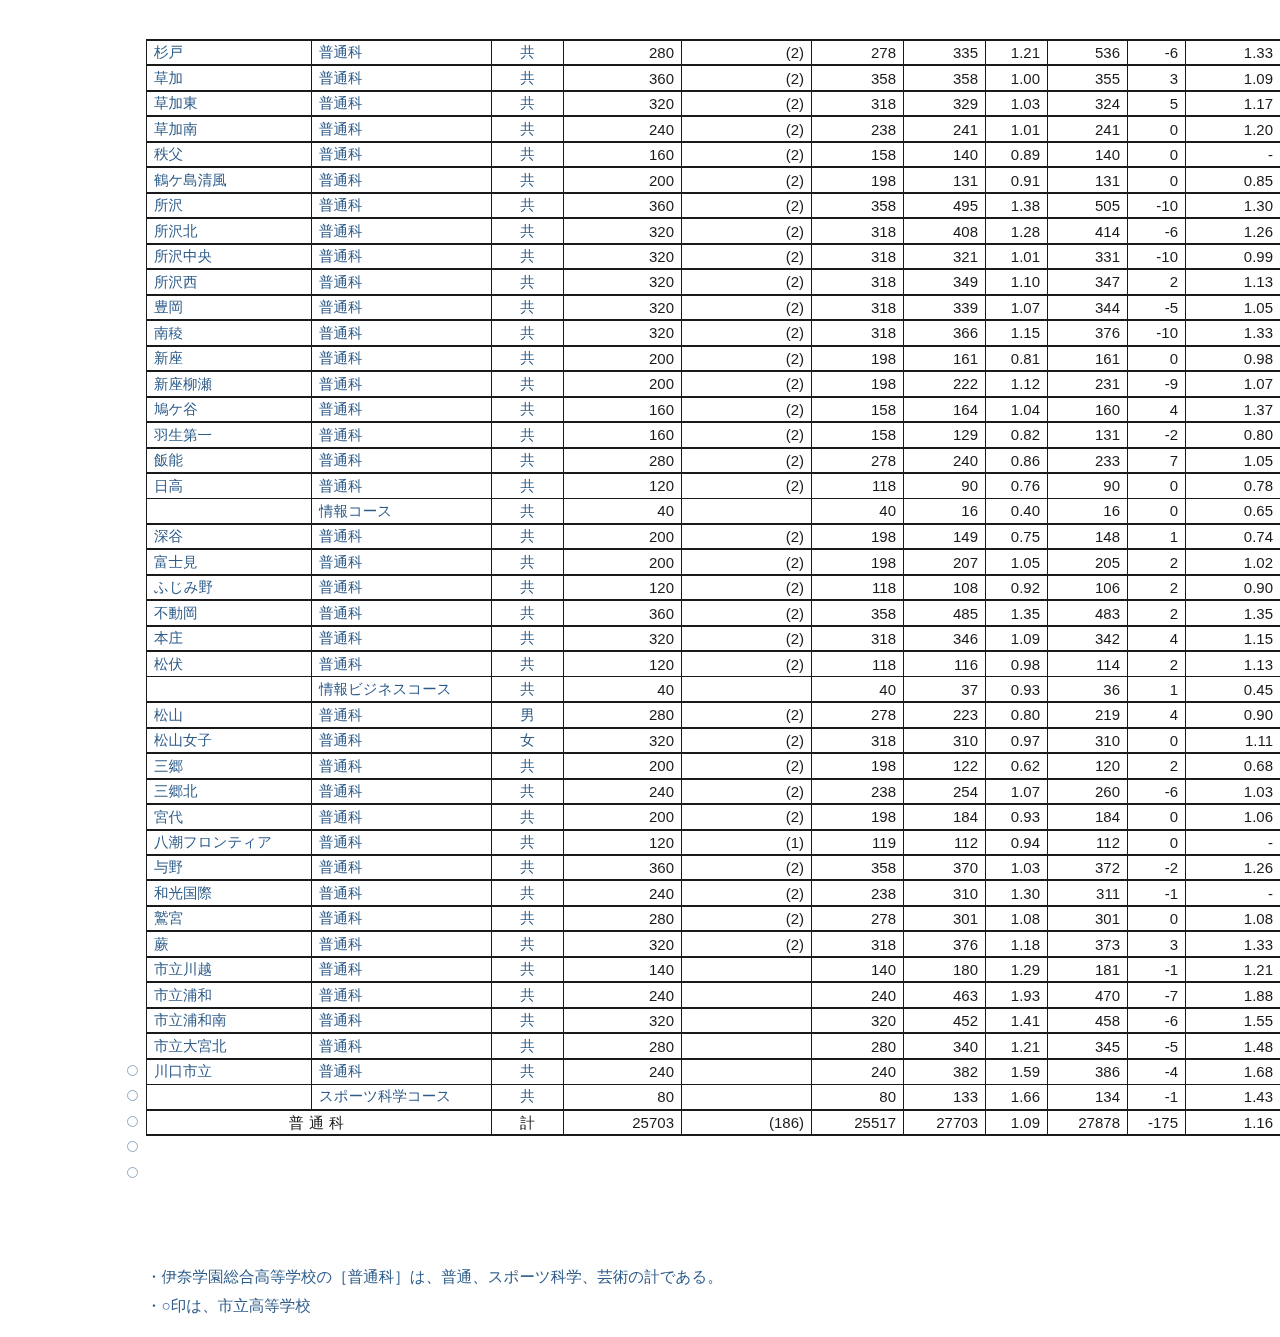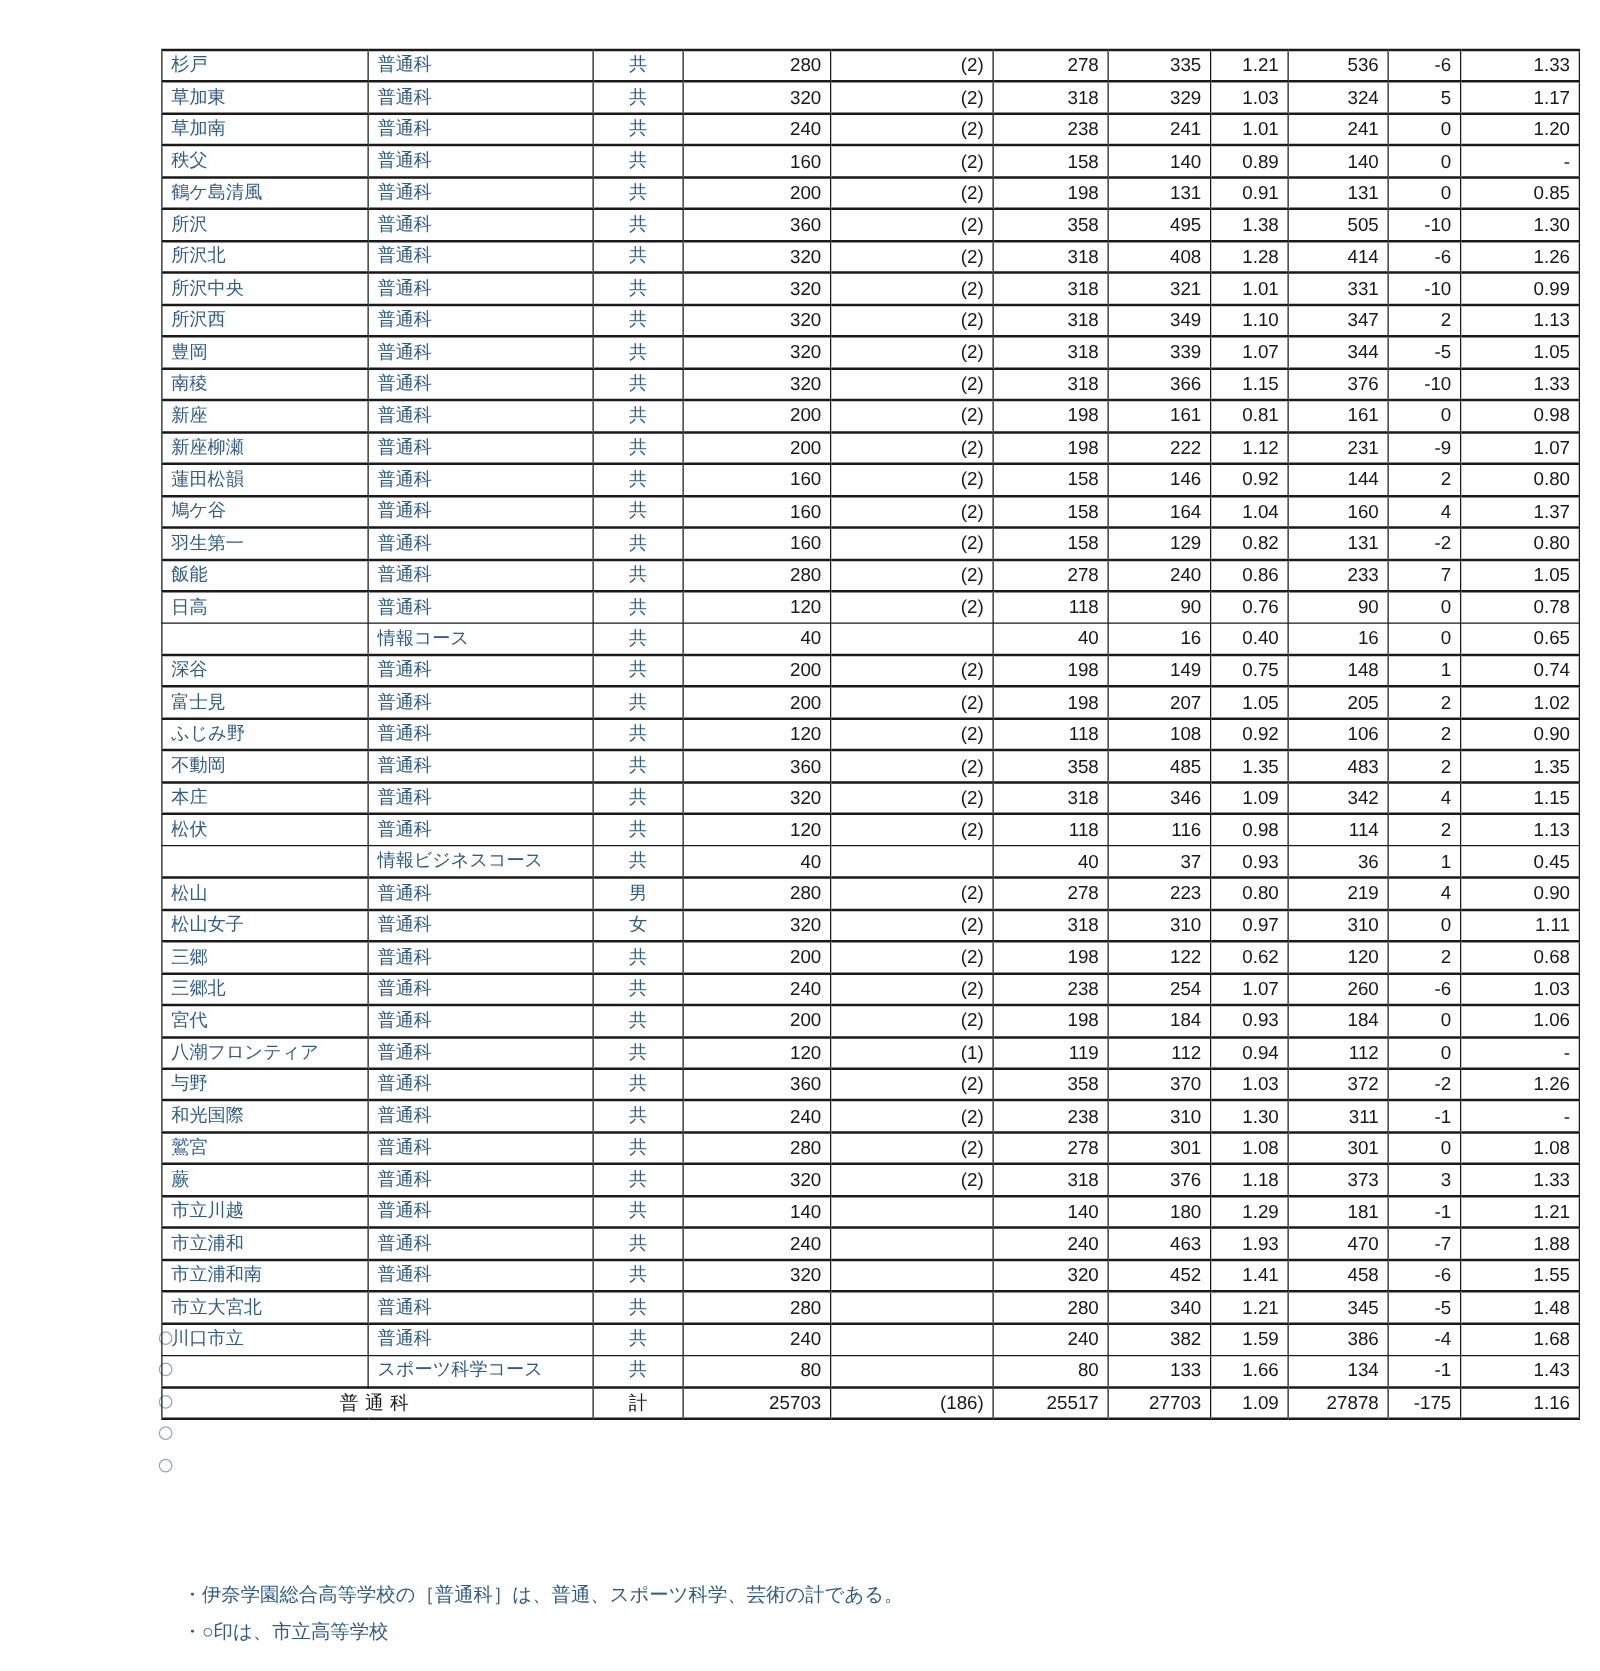--- a/index.html
+++ b/index.html
@@ -35,21 +35,21 @@
     display: block;
     width: 11px;
     height: 11px;
     border: 1.2px solid #8fa9c4;
     border-radius: 50%;
     box-sizing: border-box;
   }
   
   #tbl-wrap {
     position: absolute;
-    left: 129px;
+    left: 146px;
     top: 39px;
     width: 1034px;
   }
   table.grid {
     border-collapse: collapse;
     table-layout: fixed;
     width: 1034px;
     font-size: 14.5px;
     color: #2e5c8a;
   }
@@ -198,20 +198,33 @@
             <td class="t-num">280</td>
             <td class="t-paren">(2)</td>
             <td class="t-num">278</td>
             <td class="t-num">335</td>
             <td class="t-num">1.21</td>
             <td class="t-num">536</td>
             <td class="t-num">-6</td>
             <td class="t-num">1.33</td>
           </tr>
           <tr class="grp-top">
+            <td class="t-school">草加</td>
+            <td class="t-course">普通科</td>
+            <td class="t-sex">共</td>
+            <td class="t-num">360</td>
+            <td class="t-paren">(2)</td>
+            <td class="t-num">358</td>
+            <td class="t-num">358</td>
+            <td class="t-num">1.00</td>
+            <td class="t-num">355</td>
+            <td class="t-num">3</td>
+            <td class="t-num">1.09</td>
+          </tr>
+          <tr class="grp-top">
             <td class="t-school">草加東</td>
             <td class="t-course">普通科</td>
             <td class="t-sex">共</td>
             <td class="t-num">320</td>
             <td class="t-paren">(2)</td>
             <td class="t-num">318</td>
             <td class="t-num">329</td>
             <td class="t-num">1.03</td>
             <td class="t-num">324</td>
             <td class="t-num">5</td>
@@ -352,33 +365,20 @@
             <td class="t-course">普通科</td>
             <td class="t-sex">共</td>
             <td class="t-num">200</td>
             <td class="t-paren">(2)</td>
             <td class="t-num">198</td>
             <td class="t-num">222</td>
             <td class="t-num">1.12</td>
             <td class="t-num">231</td>
             <td class="t-num">-9</td>
             <td class="t-num">1.07</td>
-          </tr>
-          <tr class="grp-top">
-            <td class="t-school">蓮田松韻</td>
-            <td class="t-course">普通科</td>
-            <td class="t-sex">共</td>
-            <td class="t-num">160</td>
-            <td class="t-paren">(2)</td>
-            <td class="t-num">158</td>
-            <td class="t-num">146</td>
-            <td class="t-num">0.92</td>
-            <td class="t-num">144</td>
-            <td class="t-num">2</td>
-            <td class="t-num">0.80</td>
           </tr>
           <tr class="grp-top">
             <td class="t-school">鳩ケ谷</td>
             <td class="t-course">普通科</td>
             <td class="t-sex">共</td>
             <td class="t-num">160</td>
             <td class="t-paren">(2)</td>
             <td class="t-num">158</td>
             <td class="t-num">164</td>
             <td class="t-num">1.04</td>

